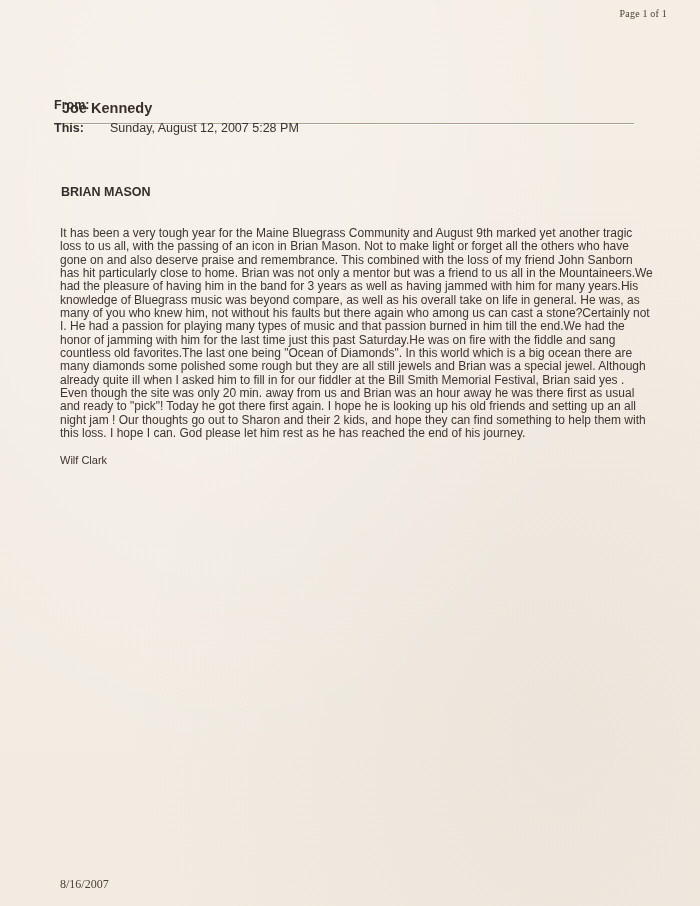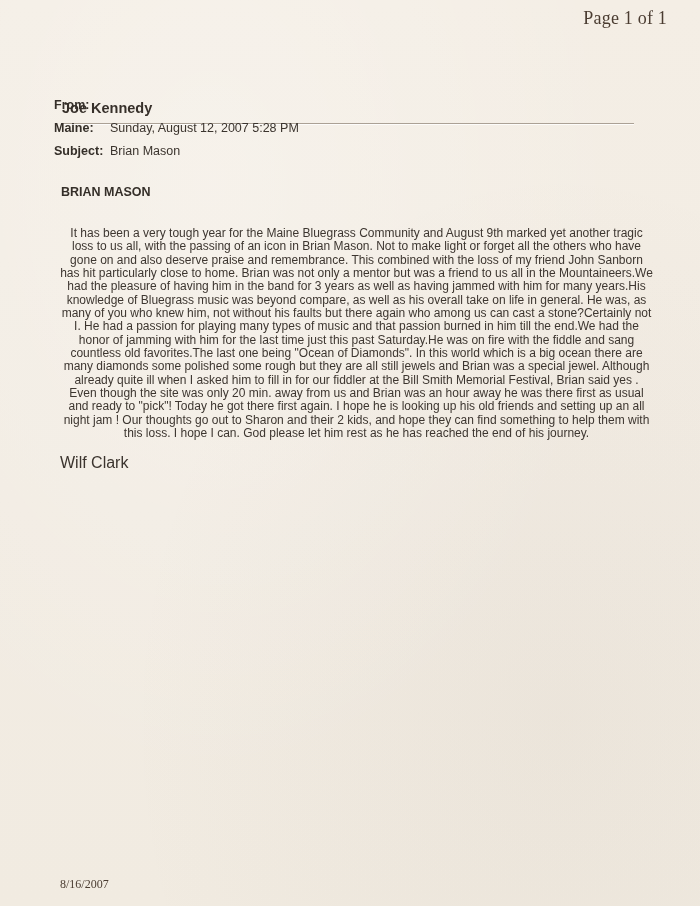--- a/index.html
+++ b/index.html
@@ -19,21 +19,21 @@
     color: #3b342e;
   }
   .serif {
     font-family: "Liberation Serif", serif;
     color: #4a3c31;
   }
   #page-number {
     position: absolute;
     top: 8px;
     right: 33px;
-    font-size: 18px;
+    font-size: 10px;
     letter-spacing: 0.2px;
   }
   #email-header {
     position: absolute;
     left: 62px;
     top: 68px;
     width: 572px;
   }
   #sender-name {
     font-size: 14.5px;
@@ -78,27 +78,27 @@
     color: #352f29;
   }
   #body-text {
     position: absolute;
     left: 60px;
     top: 227px;
     width: 593px;
     font-size: 12px;
     line-height: 13.35px;
     color: #3d3630;
-    text-align: center;
+    text-align: left;
   }
   #signature {
     position: absolute;
     left: 60px;
     top: 454px;
-    font-size: 16px;
+    font-size: 11px;
   }
   #footer-date {
     position: absolute;
     left: 60px;
     top: 877px;
     font-size: 12px;
   }
 </style>
 </head>
 <body>
@@ -107,26 +107,22 @@
 
 <div id="email-header">
   <div id="sender-name">Joe Kennedy</div>
 </div>
 
 <div id="fields">
   <div class="field-row">
     <span class="field-label">From:</span>
   </div>
   <div class="field-row">
-    <span class="field-label">Maine:</span>
+    <span class="field-label">This:</span>
     <span class="field-value">Sunday, August 12, 2007 5:28 PM</span>
-  </div>
-  <div class="field-row">
-    <span class="field-label">Subject:</span>
-    <span class="field-value">Brian Mason</span>
   </div>
 </div>
 
 <div id="subject-block">
   <div id="subject-heading">BRIAN MASON</div>
 </div>
 
 <div id="body-text">It has been a very tough year for the Maine Bluegrass Community and August 9th marked yet another tragic loss to us all, with the passing of an icon in Brian Mason. Not to make light or forget all the others who have gone on and also deserve praise and remembrance. This combined with the loss of my friend John Sanborn has hit particularly close to home. Brian was not only a mentor but was a friend to us all in the Mountaineers.We had the pleasure of having him in the band for 3 years as well as having jammed with him for many years.His knowledge of Bluegrass music was beyond compare, as well as his overall take on life in general. He was, as many of you who knew him, not without his faults but there again who among us can cast a stone?Certainly not I. He had a passion for playing many types of music and that passion burned in him till the end.We had the honor of jamming with him for the last time just this past Saturday.He was on fire with the fiddle and sang countless old favorites.The last one being "Ocean of Diamonds". In this world which is a big ocean there are many diamonds some polished some rough but they are all still jewels and Brian was a special jewel. Although already quite ill when I asked him to fill in for our fiddler at the Bill Smith Memorial Festival, Brian said yes . Even though the site was only 20 min. away from us and Brian was an hour away he was there first as usual and ready to "pick"! Today he got there first again. I hope he is looking up his old friends and setting up an all night jam ! Our thoughts go out to Sharon and their 2 kids, and hope they can find something to help them with this loss. I hope I can. God please let him rest as he has reached the end of his journey.</div>
 
 <div id="signature">Wilf Clark</div>

